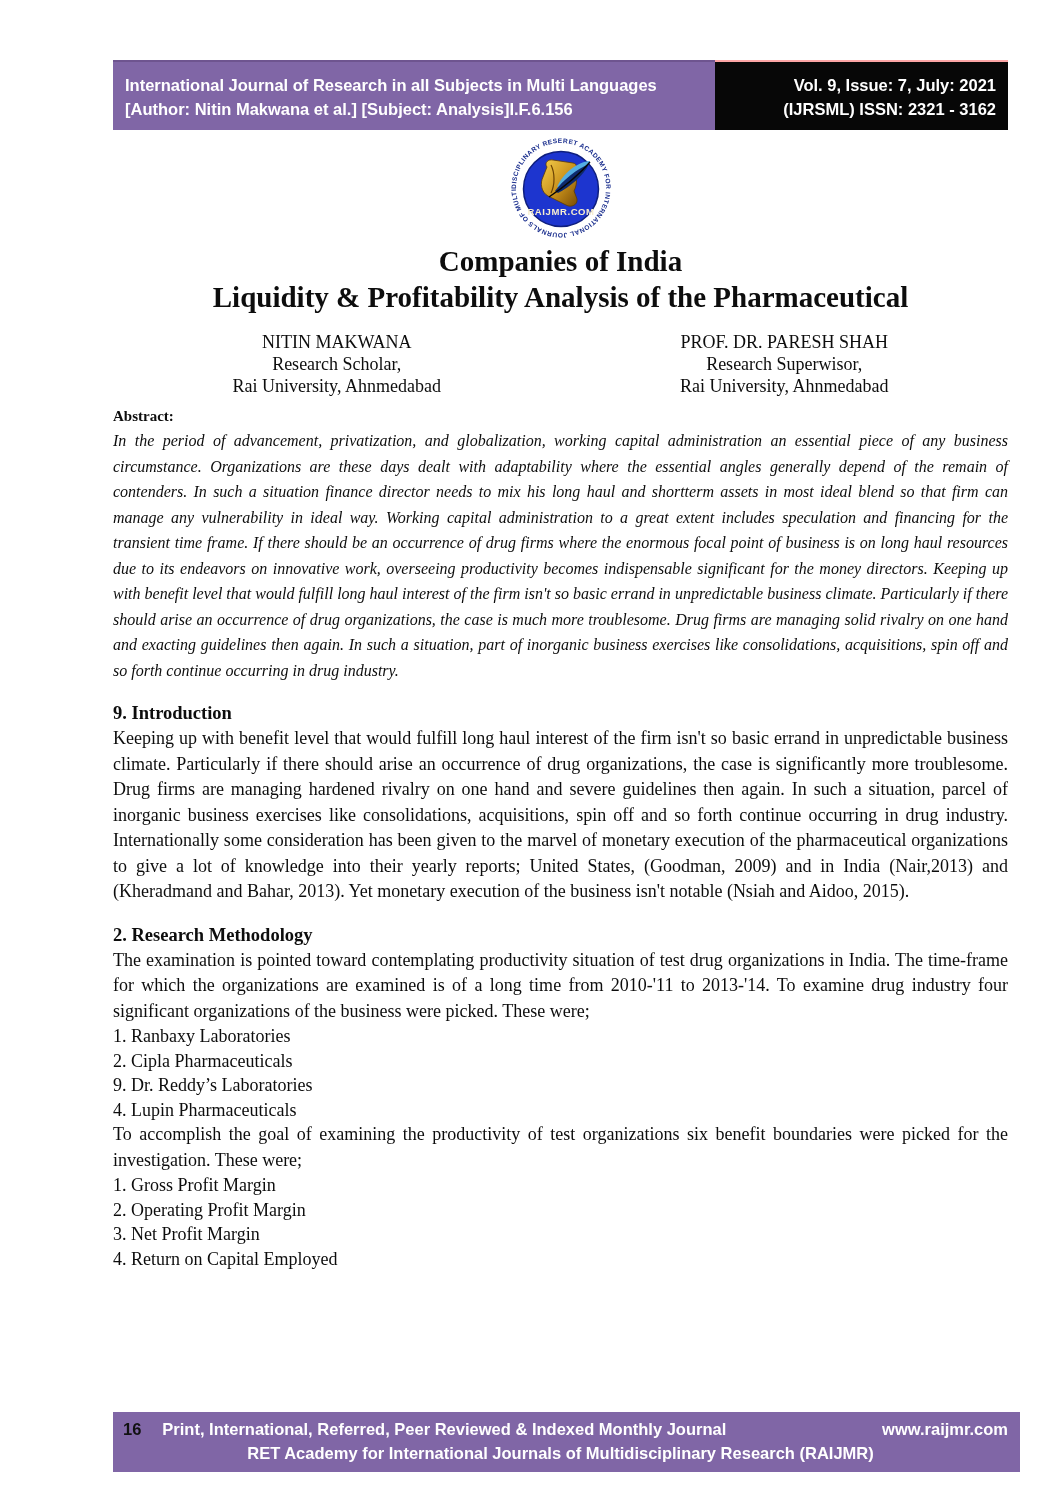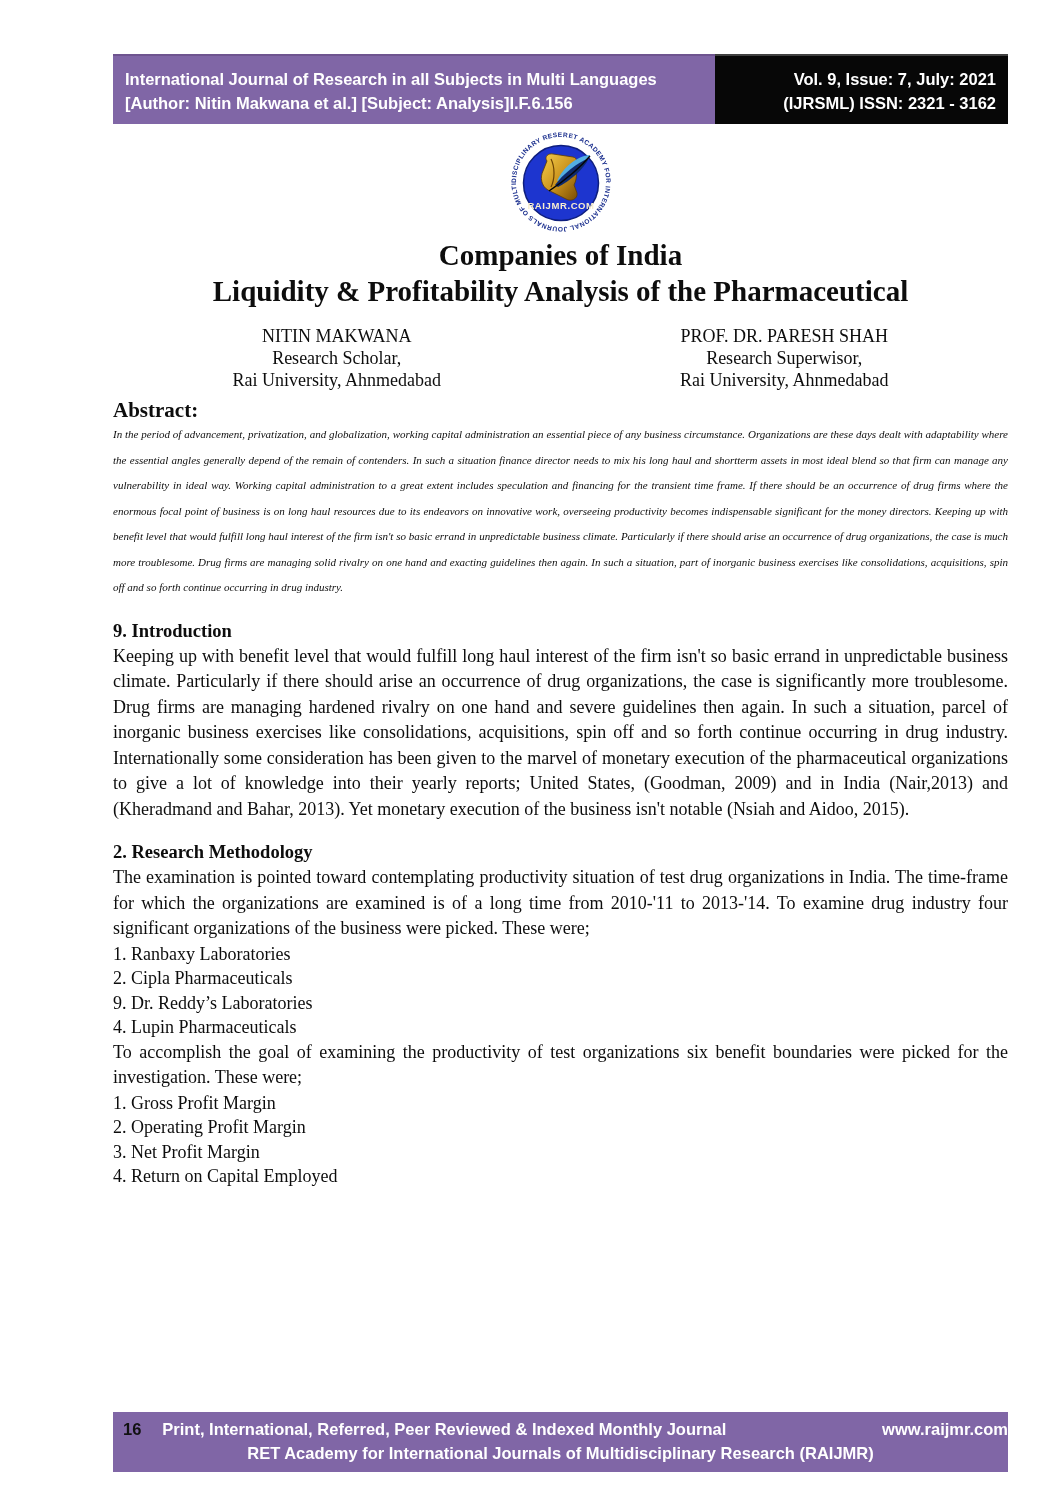--- a/index.html
+++ b/index.html
@@ -2,57 +2,57 @@
 <html><head>
 <meta charset="utf-8">
 <style>
   html,body { margin:0; padding:0; }
   body {
     width:1058px; height:1497px; position:relative;
     background:#ffffff; color:#0d0d0d;
     font-family:"Liberation Serif", serif;
     overflow:hidden;
   }
-  .content { position:absolute; left:113px; top:54px; width:895px; }
+  .content { position:absolute; left:113px; top:60px; width:895px; }
 
   
   .masthead { display:flex; height:70px; font-family:"Liberation Sans", sans-serif; font-weight:bold; }
   .masthead-purple {
     background:#8066a6; width:602px; box-sizing:border-box;
     padding:11px 6px 0 12px; color:#ffffff; font-size:16.5px; line-height:24px;
     border-top:2px solid #6e548f;
   }
   .masthead-black {
     background:#070707; width:293px; box-sizing:border-box;
     padding:11px 12px 0 0; color:#ffffff; font-size:16.5px; line-height:24px; text-align:right;
-    border-top:2px solid #404040;
+    border-top:2px solid #fca5a5;
   }
 
   
   .logo-row { text-align:center; margin-top:5px; height:106px; }
 
   
   .paper-title { text-align:center; font-weight:bold; font-size:29px; line-height:36px; margin-top:2px; }
   .authors { display:flex; margin-top:16px; font-size:18px; line-height:22px; }
   .author { width:50%; text-align:center; }
   .author-name { font-weight:normal; }
 
   
-  .abstract-heading { font-weight:bold; font-size:21px; line-height:24px; margin-top:7px; }
-  .abstract-text { font-style:italic; font-size:11px; line-height:25.5px; text-align:justify; }
+  .abstract-heading { font-weight:bold; font-size:15px; line-height:24px; margin-top:7px; }
+  .abstract-text { font-style:italic; font-size:16px; line-height:25.5px; text-align:justify; }
   .section-heading { font-weight:bold; font-size:18.5px; line-height:25px; margin-top:18px; }
   .para { font-size:18px; line-height:25.5px; text-align:justify; }
   .plain-list .list-line { font-size:18px; line-height:24.5px; }
 
   
   .footer {
     position:absolute; left:113px; top:1412px; width:895px; z-index:5;
     background:#8066a6; color:#ffffff;
     font-family:"Liberation Sans", sans-serif; font-weight:bold; font-size:16.5px;
-    padding:5px 0 7px 0;
+    padding:5px 12px 7px 0;
   }
   .footer-line1 { display:flex; align-items:baseline; line-height:24px; }
   .footer-pagenum { color:#111111; margin-left:10px; }
   .footer-text1 { margin-left:21px; }
   .footer-site { margin-left:auto; margin-right:0; }
   .footer-line2 { text-align:center; line-height:24px; }
 </style>
 </head>
 <body>
 

